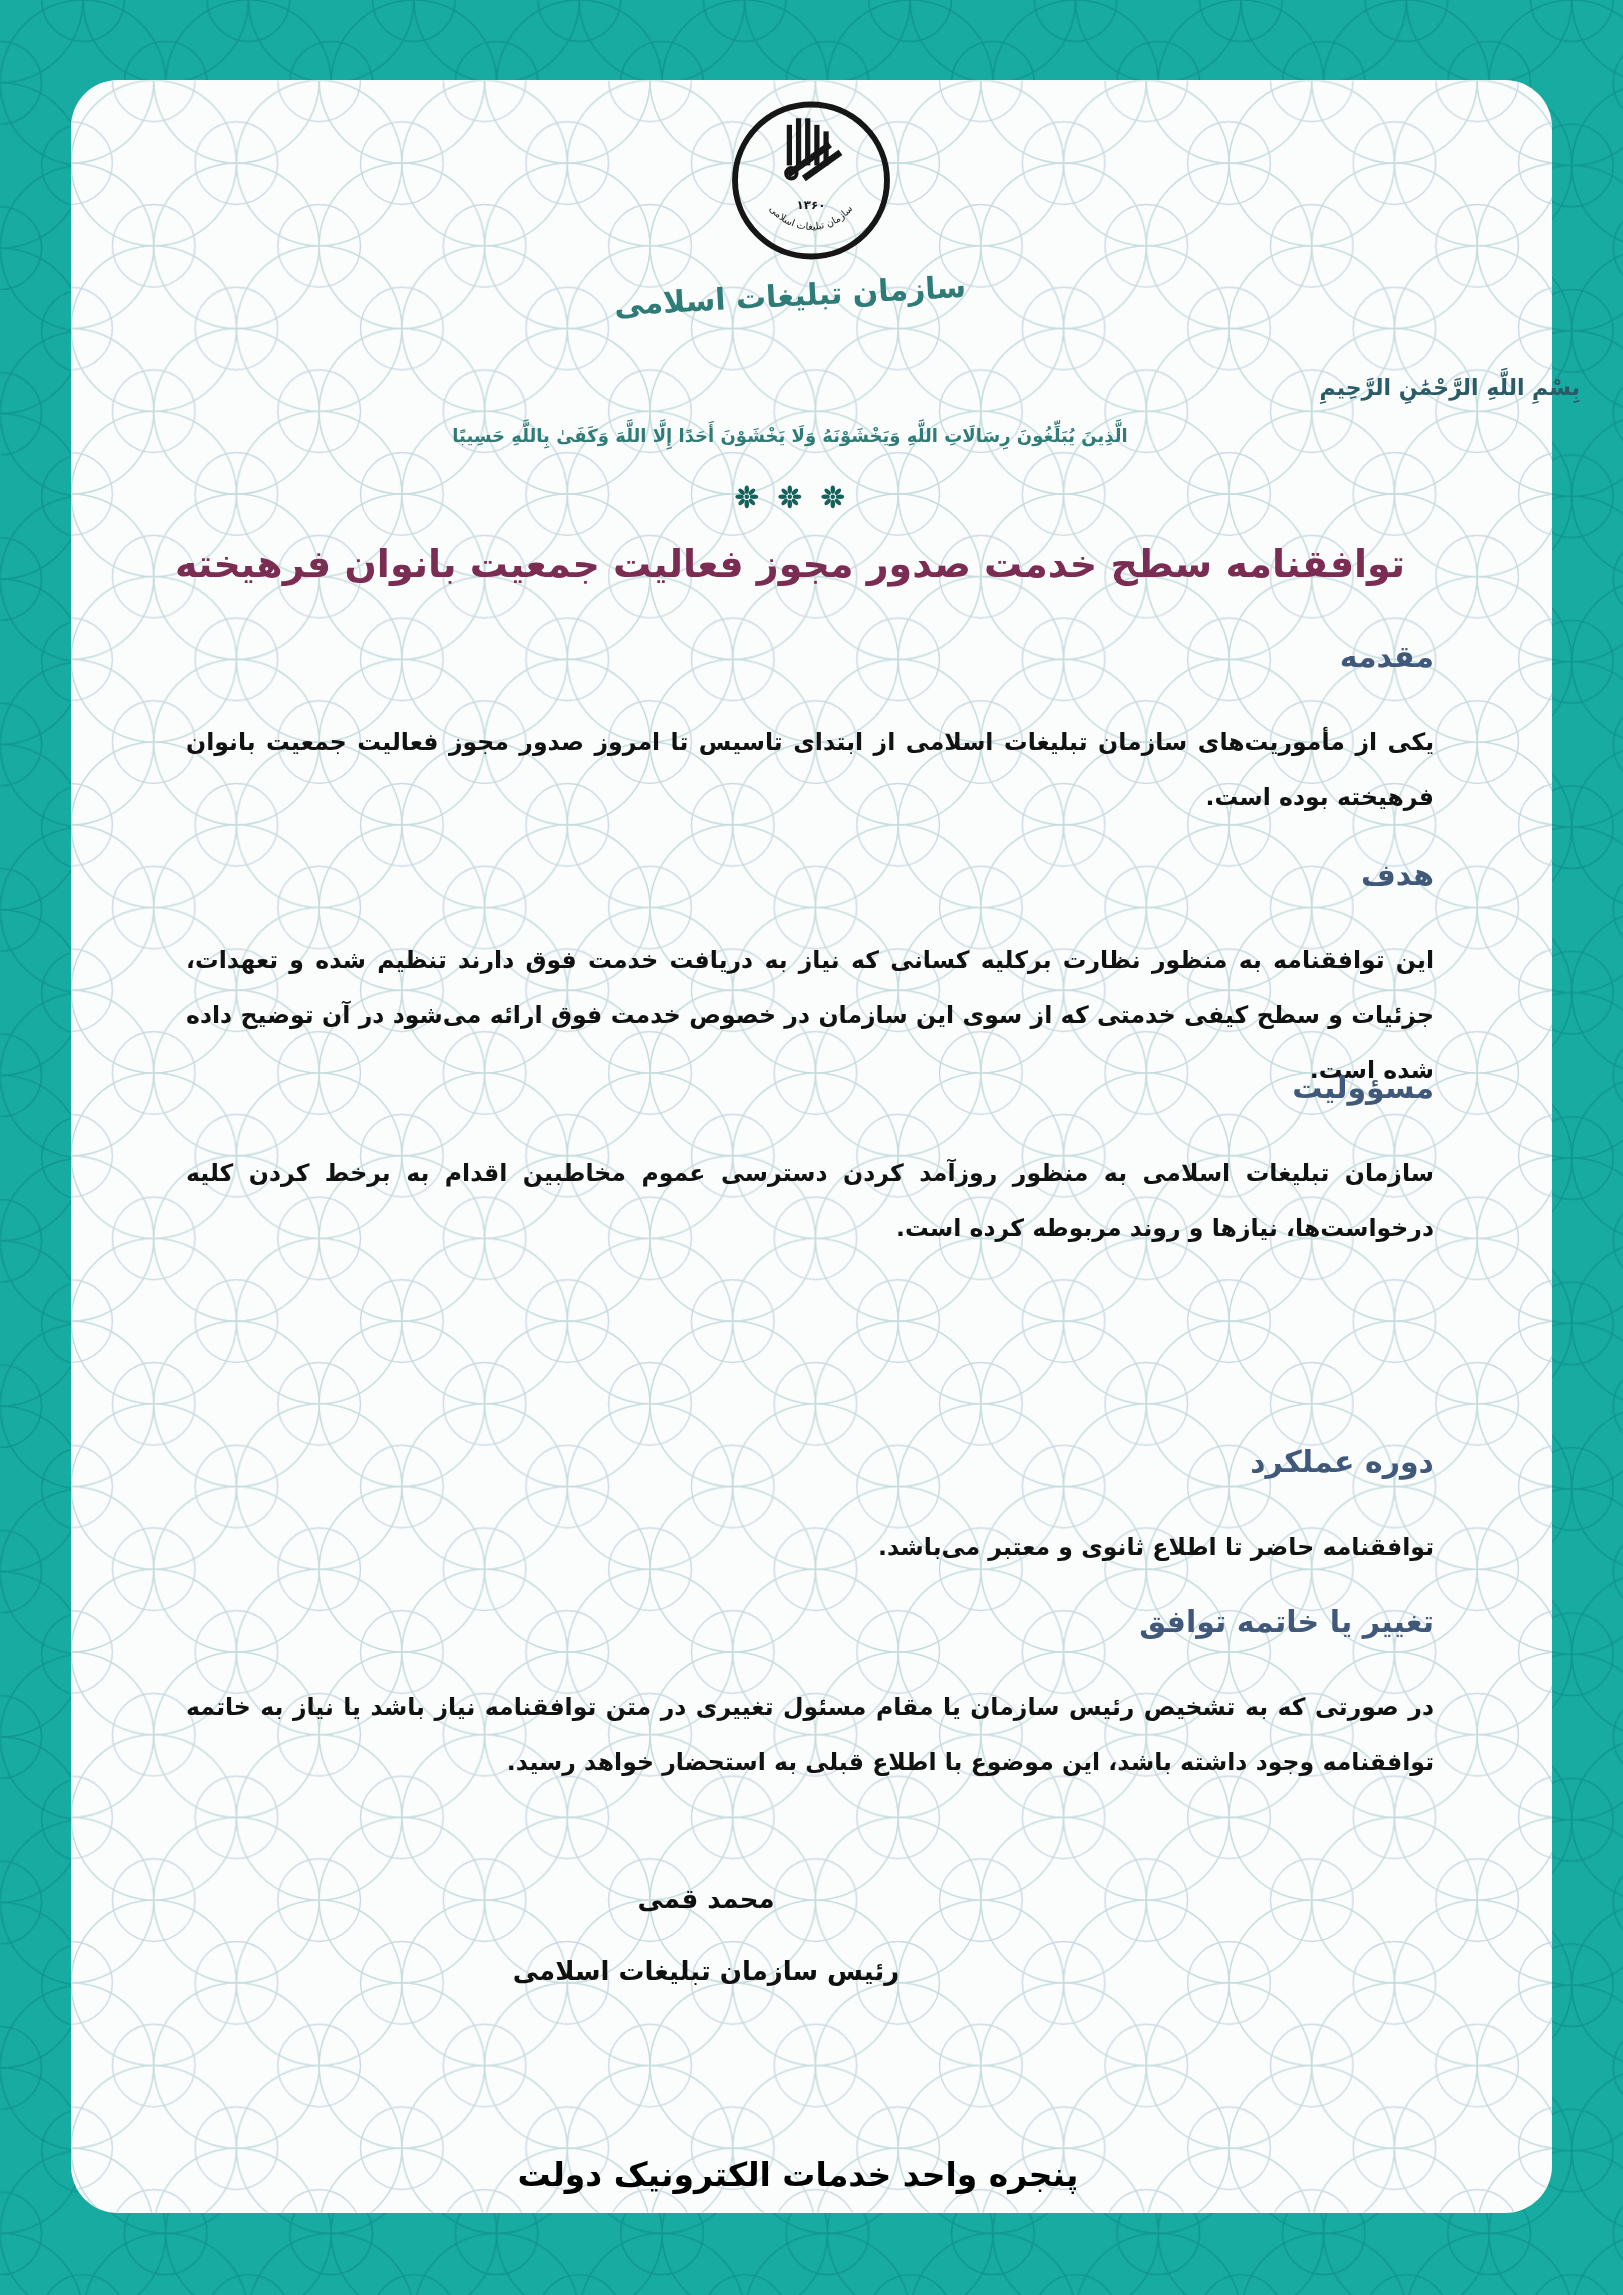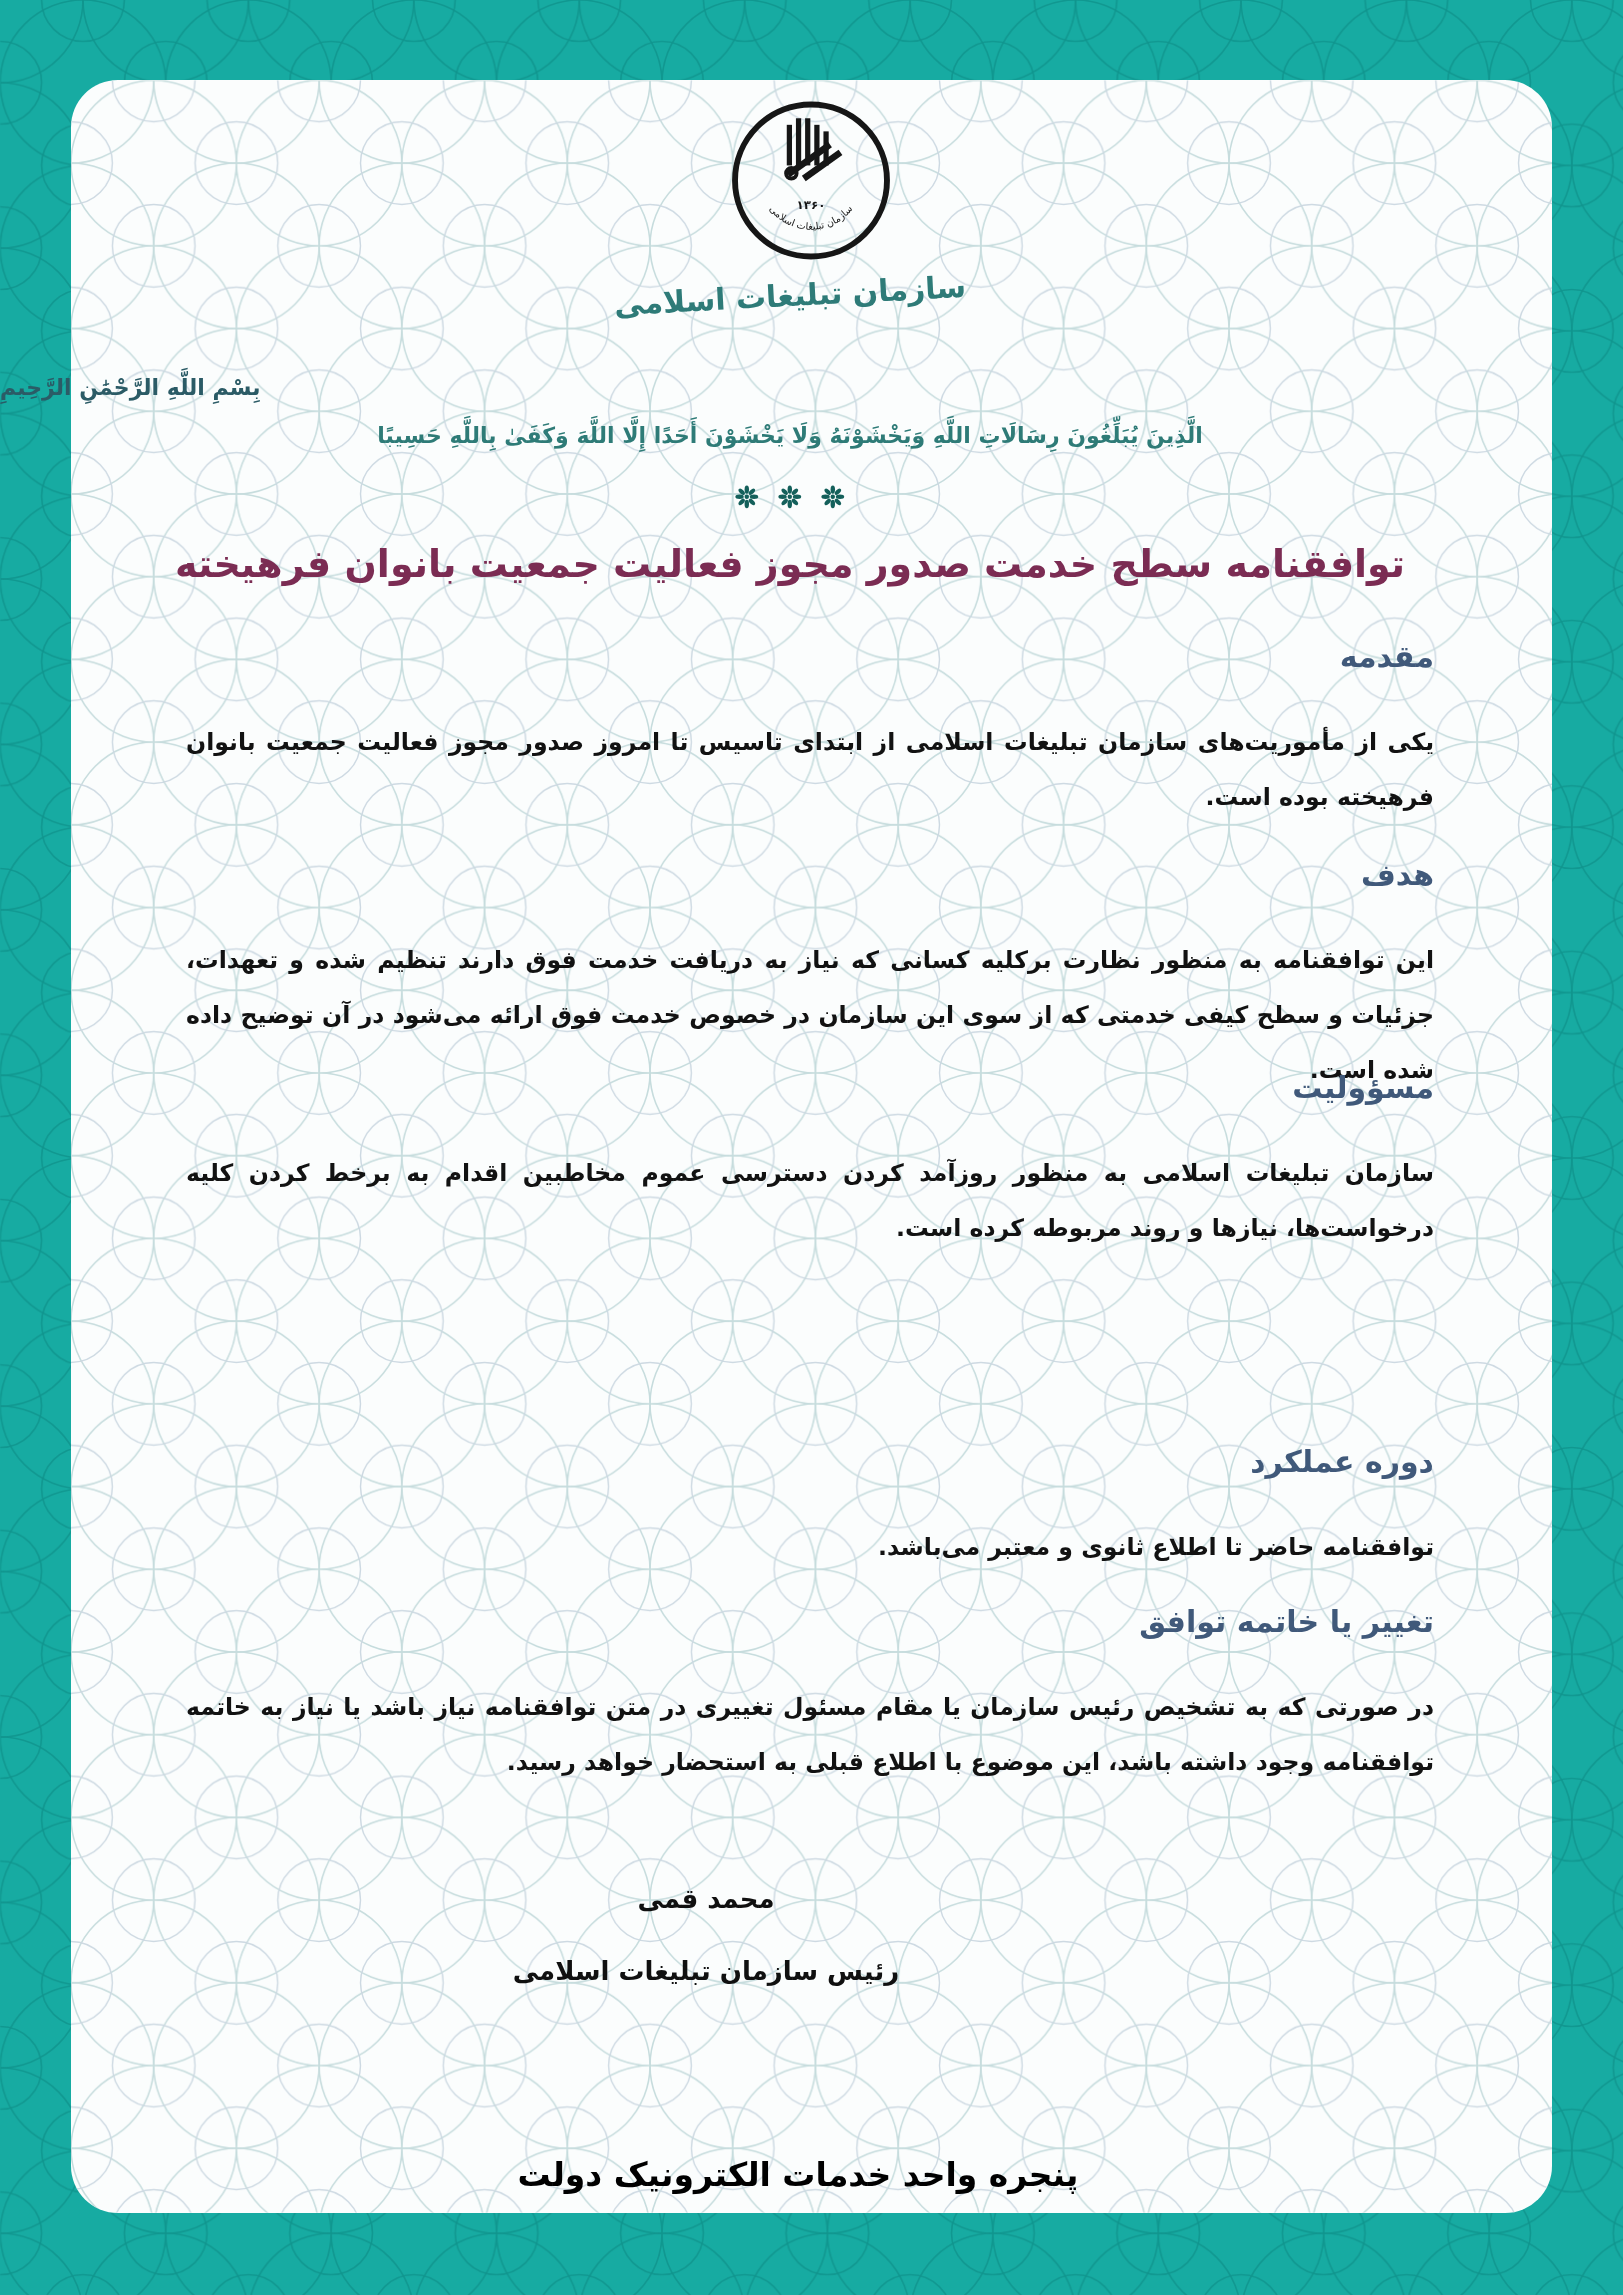--- a/index.html
+++ b/index.html
@@ -27,28 +27,28 @@
   .calligraphy{
     position:absolute;left:0;top:278px;width:100%;
     text-align:center;
     font-size:30px;font-weight:bold;
     color:#2e7b78;
     transform:rotate(-3deg);
     direction:rtl;
   }
   .bismillah1{
     position:absolute;left:0;top:372px;width:100%;
-    text-align:left;direction:rtl;
+    text-align:right;direction:rtl;
     font-size:22px;line-height:31.5px;font-weight:bold;
     color:#2b5b66;
   }
   .bismillah2{
     position:absolute;left:0;top:420px;width:100%;
     text-align:center;direction:rtl;
-    font-size:22px;line-height:31.5px;font-weight:bold;
+    font-size:18px;line-height:31.5px;font-weight:bold;
     color:#2e7b77;
   }
   .ornaments{
     position:absolute;left:0;top:485px;width:100%;
     display:flex;justify-content:center;gap:19.7px;
   }
   .title{
     position:absolute;left:0;top:533px;width:100%;
     margin:0;
     text-align:center;direction:rtl;

